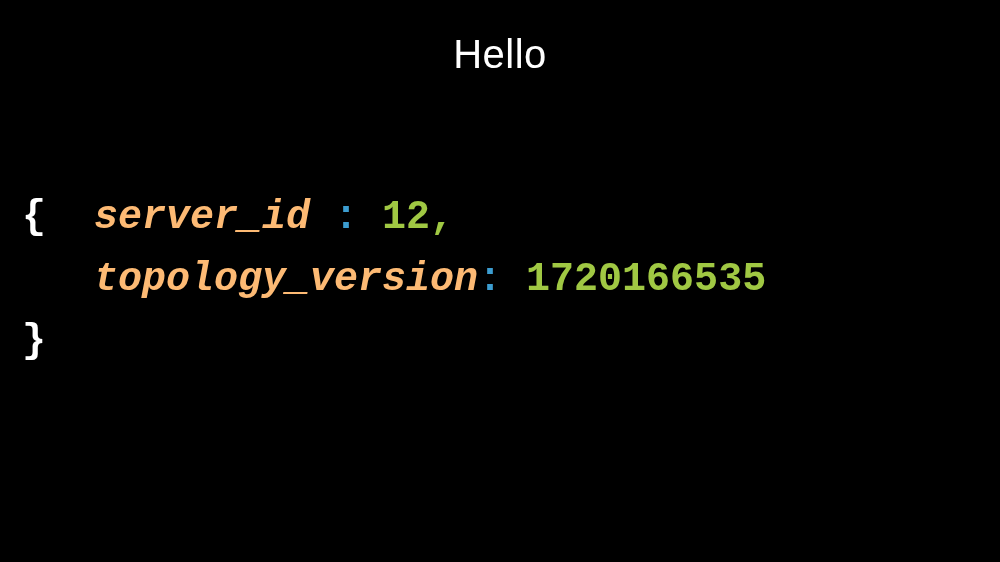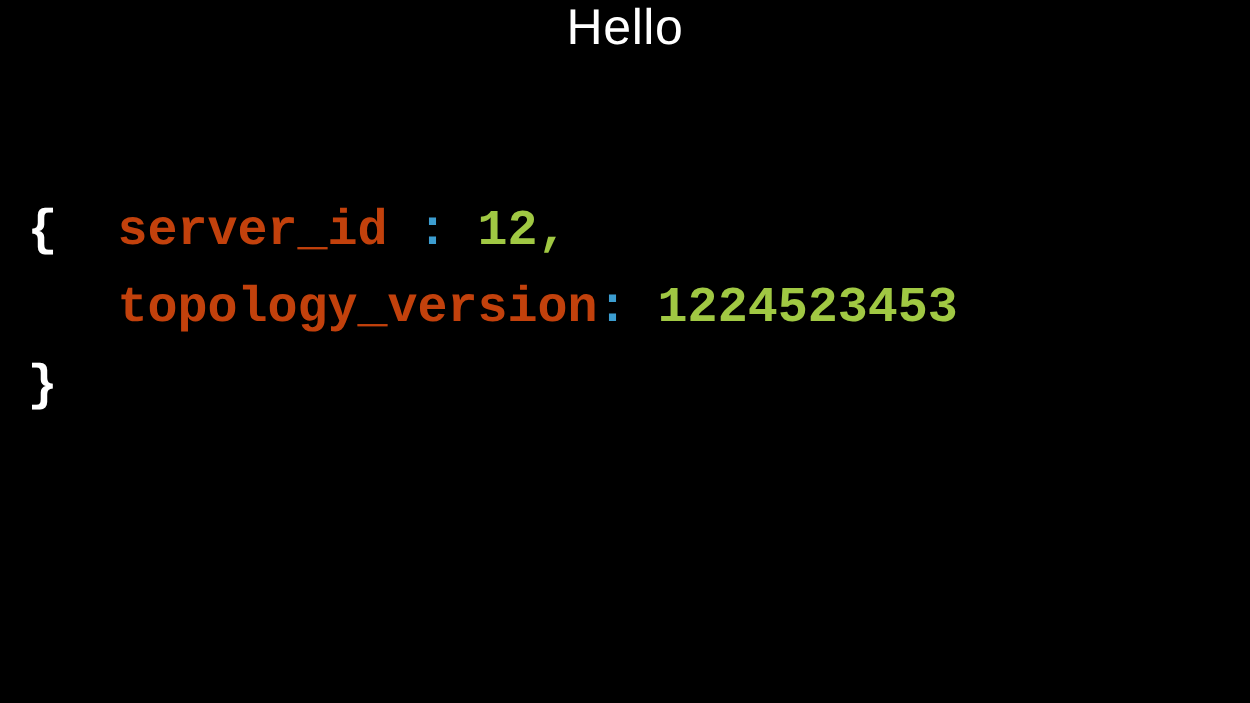--- a/index.html
+++ b/index.html
@@ -12,49 +12,50 @@
       height: 562px;
       background-color: #000000;
       overflow: hidden;
       font-family: "Helvetica Neue", Helvetica, Arial, sans-serif;
     }
     .title {
       color: #ffffff;
       font-size: 40px;
       font-weight: 400;
       text-align: center;
-      padding-top: 0;
+      padding-top: 32px;
       letter-spacing: 0.5px;
     }
     .code-block {
       margin-top: 110px;
       margin-left: 22px;
       font-family: "Courier New", Courier, monospace;
       font-size: 40px;
       font-weight: bold;
       line-height: 1.55;
       white-space: pre;
     }
     .brace {
       color: #ffffff;
     }
     .key {
-      color: #c2410c;
+      color: #fdba74;
+      font-style: italic;
     }
     .punct {
       color: #3c9dd0;
     }
     .value {
       color: #a0c843;
       margin-top: 20px;
     }
     .comma {
       color: #a0c843;
     }
   </style>
 </head>
 <body>
 
 <div class="title">Hello</div>
 
 <div class="code-block"><span class="brace">{</span>  <span class="key">server_id</span><span class="punct"> : </span><span class="value">12</span><span class="comma">,</span>
-   <span class="key">topology_version</span><span class="punct">: </span><span class="value">1224523453</span>
+   <span class="key">topology_version</span><span class="punct">: </span><span class="value">1720166535</span>
 <span class="brace">}</span></div>
 
 </body></html>

